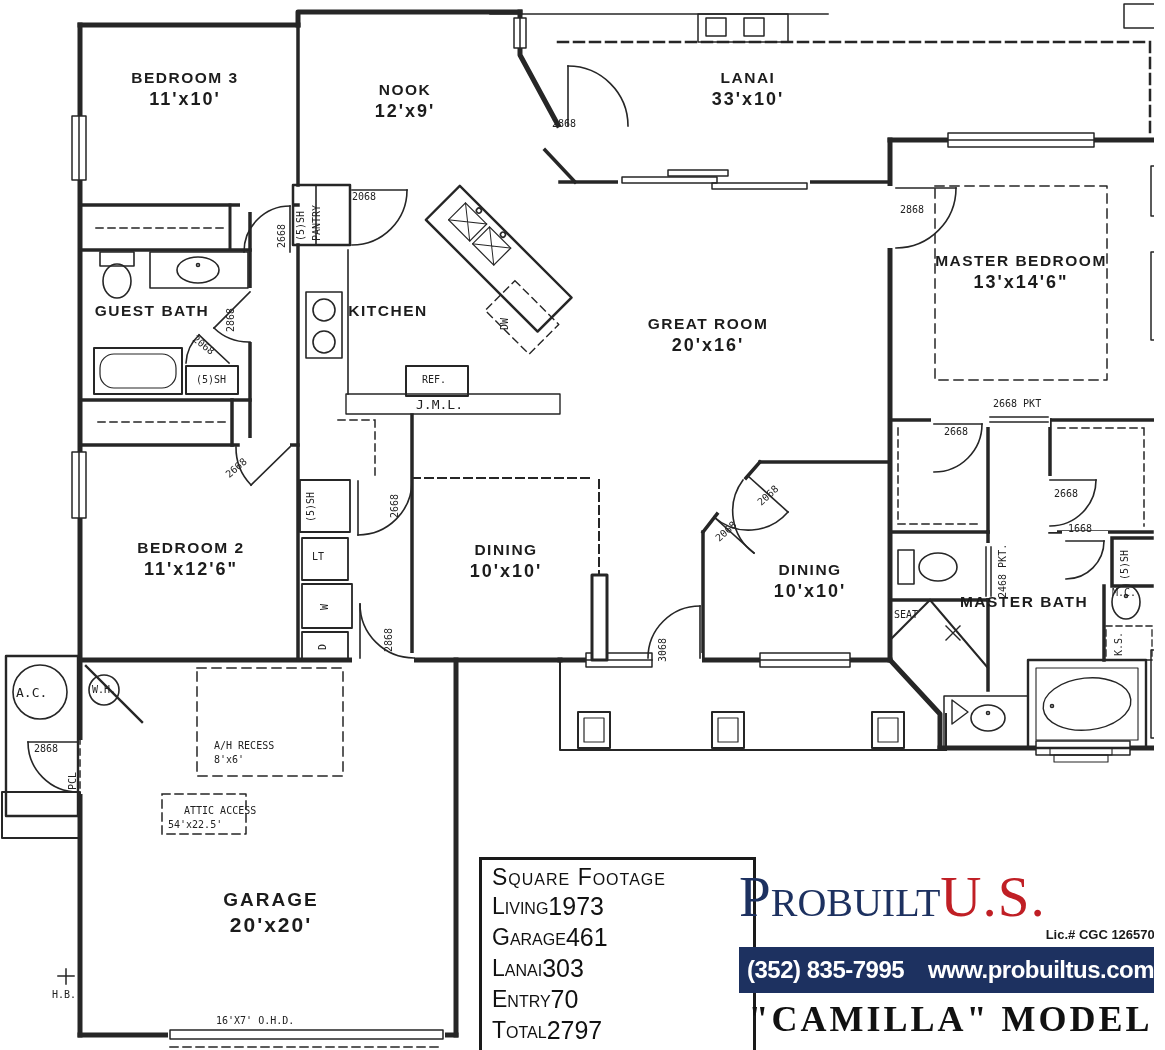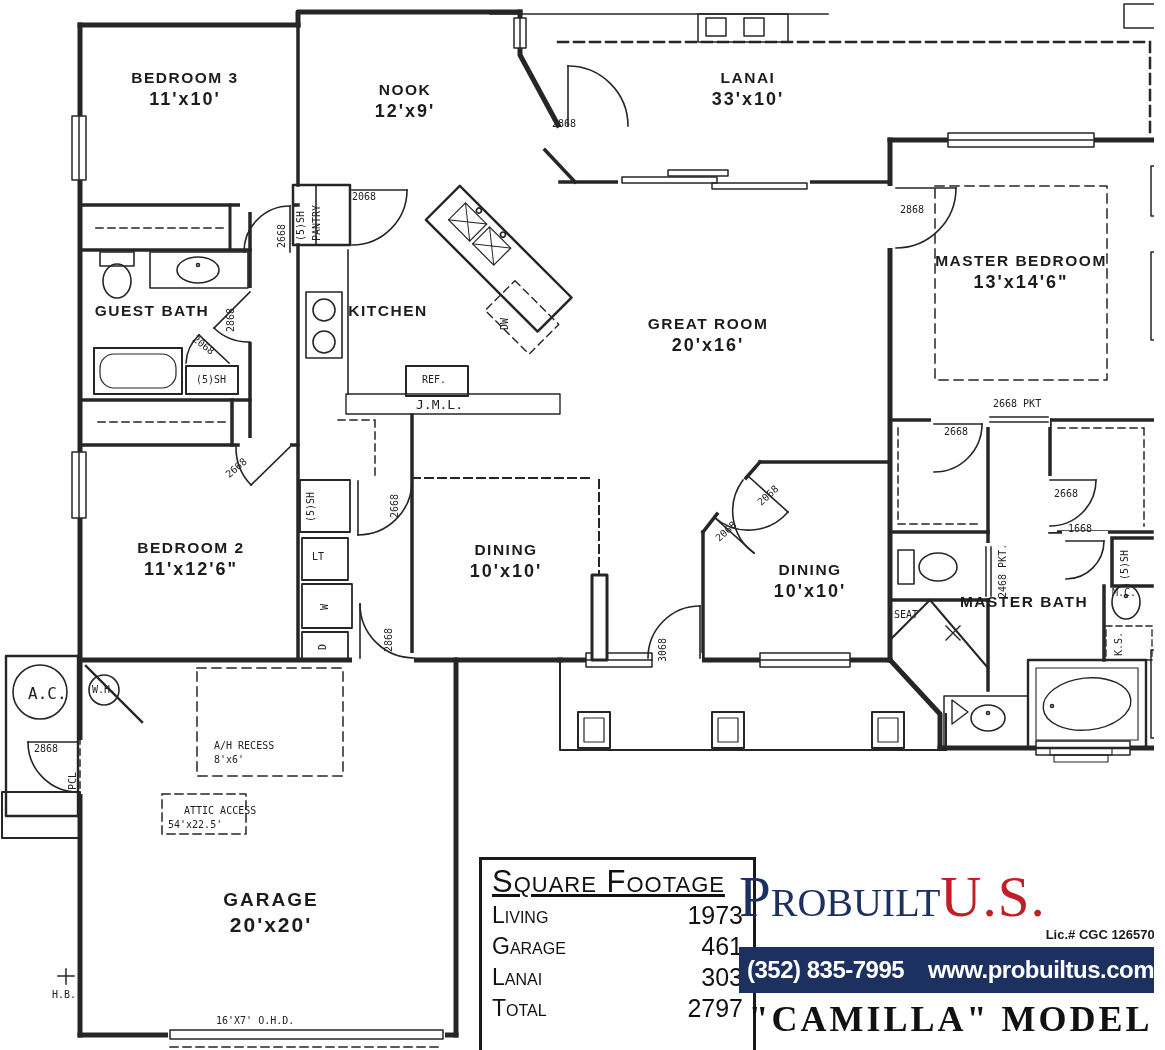--- a/index.html
+++ b/index.html
@@ -17,22 +17,22 @@
        color:#222;white-space:nowrap;line-height:1;}
   .ann.v{transform:rotate(-90deg);transform-origin:0 0;}
   .ann.r40{transform:rotate(-40deg);transform-origin:0 0;}
   .ann.r42{transform:rotate(-42deg);transform-origin:0 0;}
   .ann.p38{transform:rotate(38deg);transform-origin:0 0;}
   .ann.sm{font-size:13px;}
   
   .sf-box{position:absolute;left:479px;top:857px;width:251px;height:186px;
           background:#fff;border:3px solid #1a1a1a;padding:4px 10px 0 10px;
           font-variant:small-caps;color:#111;}
-  .sf-title{font-size:31px;letter-spacing:1px;white-space:nowrap;text-decoration:underline;}
-  .sf-row{display:flex;justify-content:space-between;font-size:23px;line-height:31px;}
+  .sf-title{font-size:23px;letter-spacing:1px;white-space:nowrap;}
+  .sf-row{display:flex;font-size:23px;line-height:31px;}
   .sf-row .val{font-size:25px;}
   
   .brand{position:absolute;left:739px;top:867px;width:423px;}
   .logo{font-family:"Liberation Serif",serif;font-weight:normal;font-size:57px;
         line-height:1.05;color:#1d3160;font-variant:small-caps;letter-spacing:0px;white-space:nowrap;}
   .logo .us{color:#c01f25;letter-spacing:1px;}
   .lic{text-align:right;font-size:13px;font-weight:bold;color:#1a1a1a;margin-top:0px;}
   .banner{margin-top:5px;background:#1d3160;color:#fff;display:flex;
           justify-content:space-between;align-items:center;padding:9px 8px;
           font-weight:bold;font-size:24px;letter-spacing:-0.5px;white-space:nowrap;}
@@ -411,21 +411,21 @@
 <span class="ann v" style="left:384px;top:652px">2868</span>
 <span class="ann" style="left:312px;top:552px">LT</span>
 <span class="ann v" style="left:320px;top:610px">W</span>
 <span class="ann v" style="left:318px;top:650px">D</span>
 <span class="ann v" style="left:658px;top:662px">3068</span>
 <span class="ann r42" style="left:756px;top:500px">2068</span>
 <span class="ann r42" style="left:714px;top:536px">2068</span>
 <span class="ann v" style="left:500px;top:330px">DW</span>
 <span class="ann" style="left:422px;top:375px">REF.</span>
 <span class="ann sm" style="left:416px;top:398px">J.M.L.</span>
-<span class="ann" style="left:28px;top:686px;font-size:16px">A.C.</span>
+<span class="ann" style="left:16px;top:686px;font-size:13px">A.C.</span>
 <span class="ann" style="left:92px;top:685px">W.H.</span>
 <span class="ann v" style="left:68px;top:790px">PCL</span>
 <span class="ann" style="left:34px;top:744px">2868</span>
 <span class="ann" style="left:52px;top:990px">H.B.</span>
 <span class="ann" style="left:216px;top:1016px">16'X7' O.H.D.</span>
 <span class="ann" style="left:214px;top:741px">A/H RECESS</span>
 <span class="ann" style="left:214px;top:755px">8'x6'</span>
 <span class="ann" style="left:184px;top:806px">ATTIC ACCESS</span>
 <span class="ann" style="left:168px;top:820px">54'x22.5'</span>
 
@@ -437,20 +437,24 @@
       </div>
   <div class="sf-row">
         <span>Garage</span>
         <span class="val">461</span>
       </div>
   <div class="sf-row">
         <span>Lanai</span>
         <span class="val">303</span>
       </div>
   <div class="sf-row">
+        <span>Entry</span>
+        <span class="val">70</span>
+      </div>
+  <div class="sf-row">
         <span>Total</span>
         <span class="val">2797</span>
       </div>
 </div>
 
 <div class="brand">
   <div class="logo"><span>Probuilt</span><span class="us">U.S.</span></div>
   <div class="lic">Lic.# CGC 1265700</div>
   <div class="banner">
     <span>(352) 835-7995</span>

